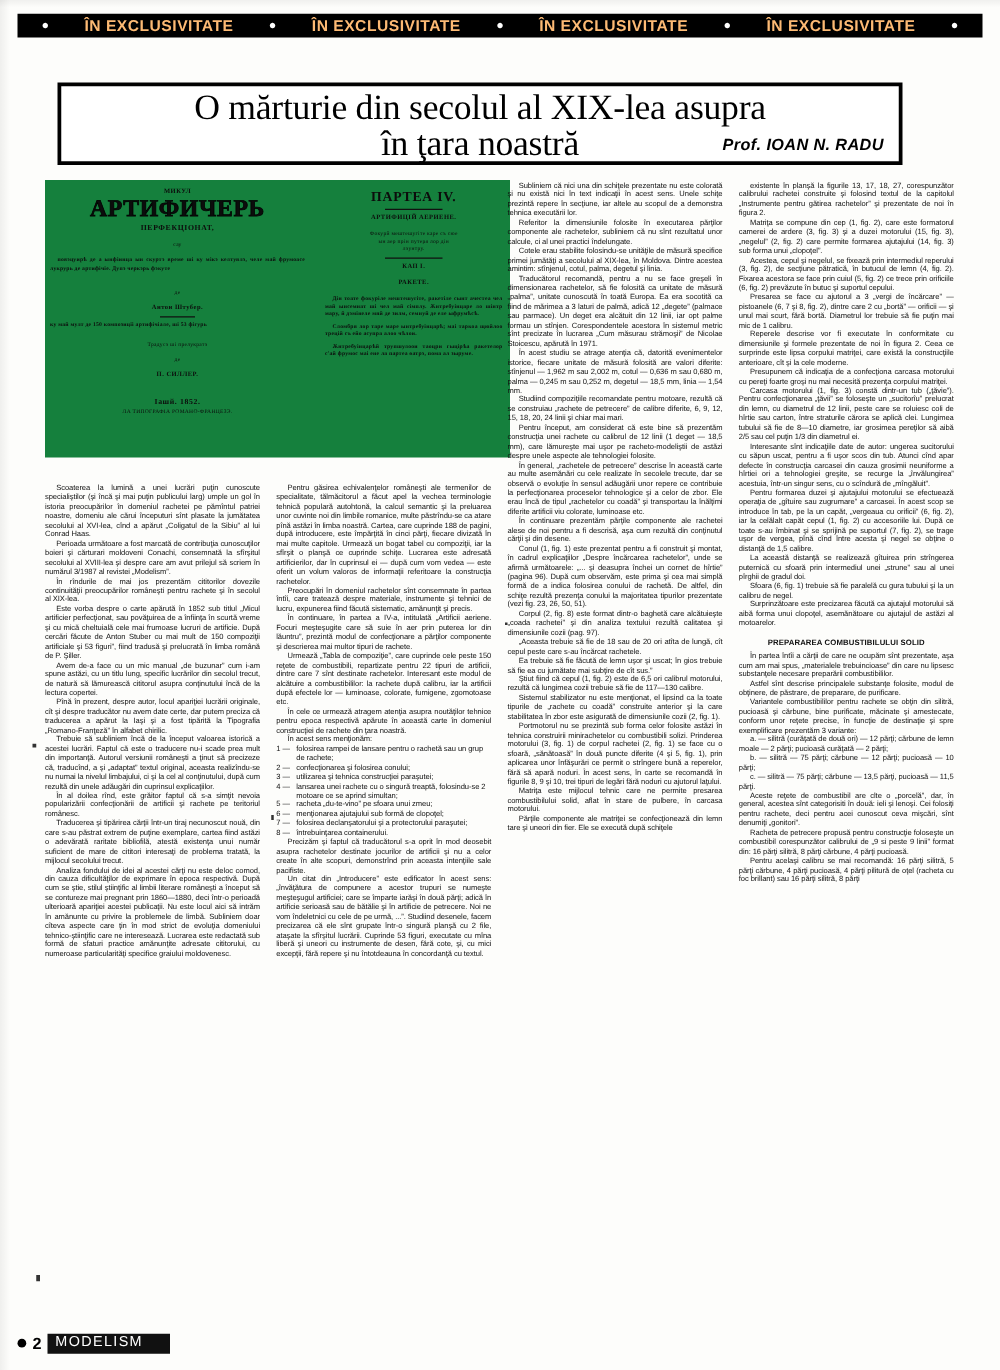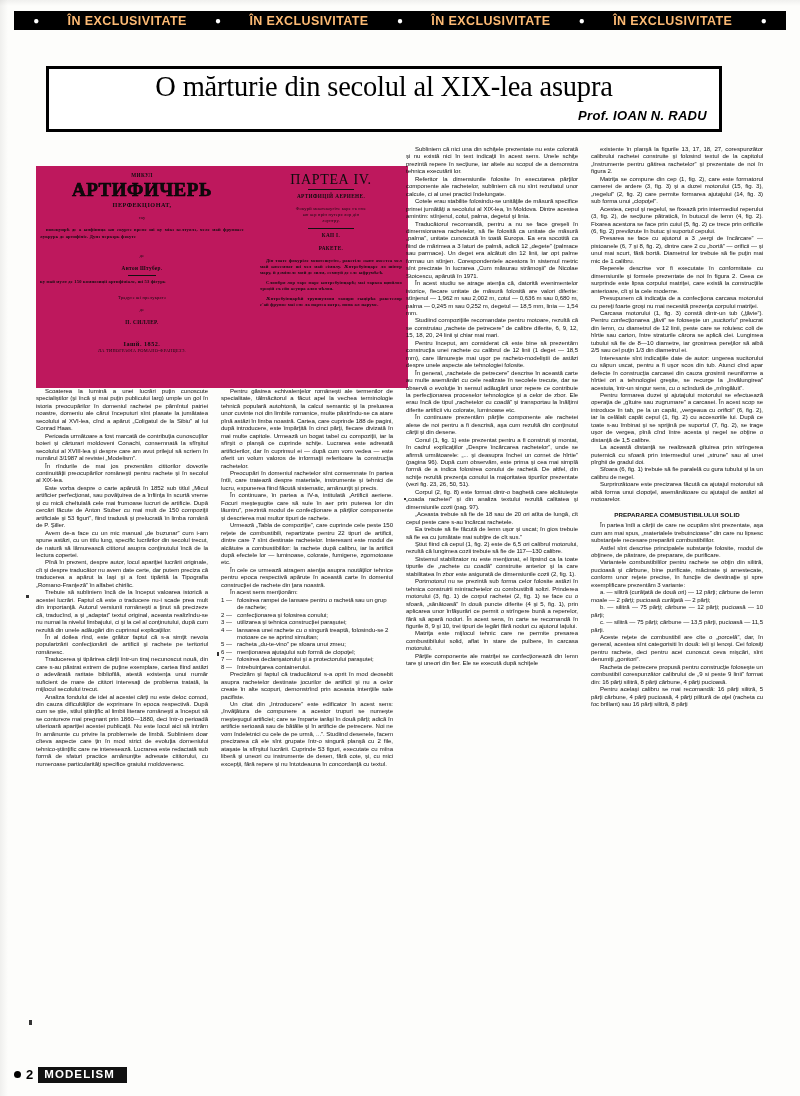--- a/index.html
+++ b/index.html
@@ -91,24 +91,24 @@
     font-weight: bold;
     font-style: italic;
     letter-spacing: 0.3px;
     color: #000;
   }
 
   
   .facsimile {
     position: absolute;
     left: 36px;
-    top: 166px;
+    top: 144px;
     width: 372px;
     height: 222px;
-    background: #be185d;
+    background: #15803d;
     display: flex;
   }
   .fac-left  { width: 212px; padding-top: 6px; text-align: center; }
   .fac-right { width: 150px; padding-top: 8px; padding-left: 8px; text-align: center; }
 
   .fx {
     font-family: "Liberation Serif", serif;
     color: #0c0c0c;
     display: block;
     filter: blur(0.18px);
@@ -116,21 +116,21 @@
   .fx-tiny   { font-size: 4.4px; line-height: 6.2px; letter-spacing: 0.25px; }
   .fx-small  { font-size: 5.2px; line-height: 7px; letter-spacing: 0.4px; font-weight: bold; }
   .fx-mid    { font-size: 6.2px; line-height: 8px; letter-spacing: 0.5px; font-weight: bold; }
   .fx-huge   {
     font-size: 19px;
     line-height: 22px;
     font-weight: bold;
     letter-spacing: 0.5px;
     -webkit-text-stroke: 0.6px #000;
   }
-  .fx-head   { font-size: 14px; font-weight: normal; letter-spacing: 0.6px; line-height: 12px; text-align: center; }
+  .fx-head   { font-size: 11px; font-weight: bold; letter-spacing: 0.6px; line-height: 12px; text-align: center; }
   .fx-rule {
     width: 28px; height: 1px; background:#111; margin: 3px auto 3px auto;
   }
   .fx-rule.wide { width: 46px; }
   .fac-body {
     text-align: justify;
     font-size: 4.5px;
     line-height: 6.4px;
     letter-spacing: 0.2px;
     font-weight: bold;
@@ -200,23 +200,23 @@
     font-size: 13px;
     font-weight: bold;
     color: #000;
     line-height: 1;
   }
   .footer .mast {
     background: #111111;
     color: #ffffff;
     font-family: "Liberation Sans", sans-serif;
     font-size: 11.5px;
-    font-weight: bold;
+    font-weight: normal;
     letter-spacing: 1.1px;
-    padding: 2px 12px 3px 6px;
+    padding: 2px 22px 3px 6px;
     line-height: 1;
   }
 
   
   .scan-edge-l {
     position: absolute; left: 0; top: 0; width: 8px; height: 100%;
     background: linear-gradient(to right, rgba(0,0,0,0.055), rgba(0,0,0,0));
     pointer-events: none;
   }
   .scan-edge-t {
@@ -243,20 +243,21 @@
     <span class="bullet">●</span>
     <span class="btext">ÎN EXCLUSIVITATE</span>
     <span class="bullet">●</span>
     <span class="btext">ÎN EXCLUSIVITATE</span>
     <span class="bullet">●</span>
   </div>
 
   <div class="headline-box">
     <div class="headline-inner">
       <div class="hl">O mărturie din secolul al XIX-lea asupra</div>
+      <div class="hl l3">în    ţara    noastră</div>
       <div class="byline">Prof. IOAN N. RADU</div>
     </div>
   </div>
 
   <div class="facsimile">
 
     <div class="fac-left">
       <span class="fx fx-small">МИКУЛ</span>
       <span class="fx fx-huge">АРТИФИЧЕРЬ</span>
       <span class="fx fx-mid">ПЕРФЕКЦІОНАТ,</span>

